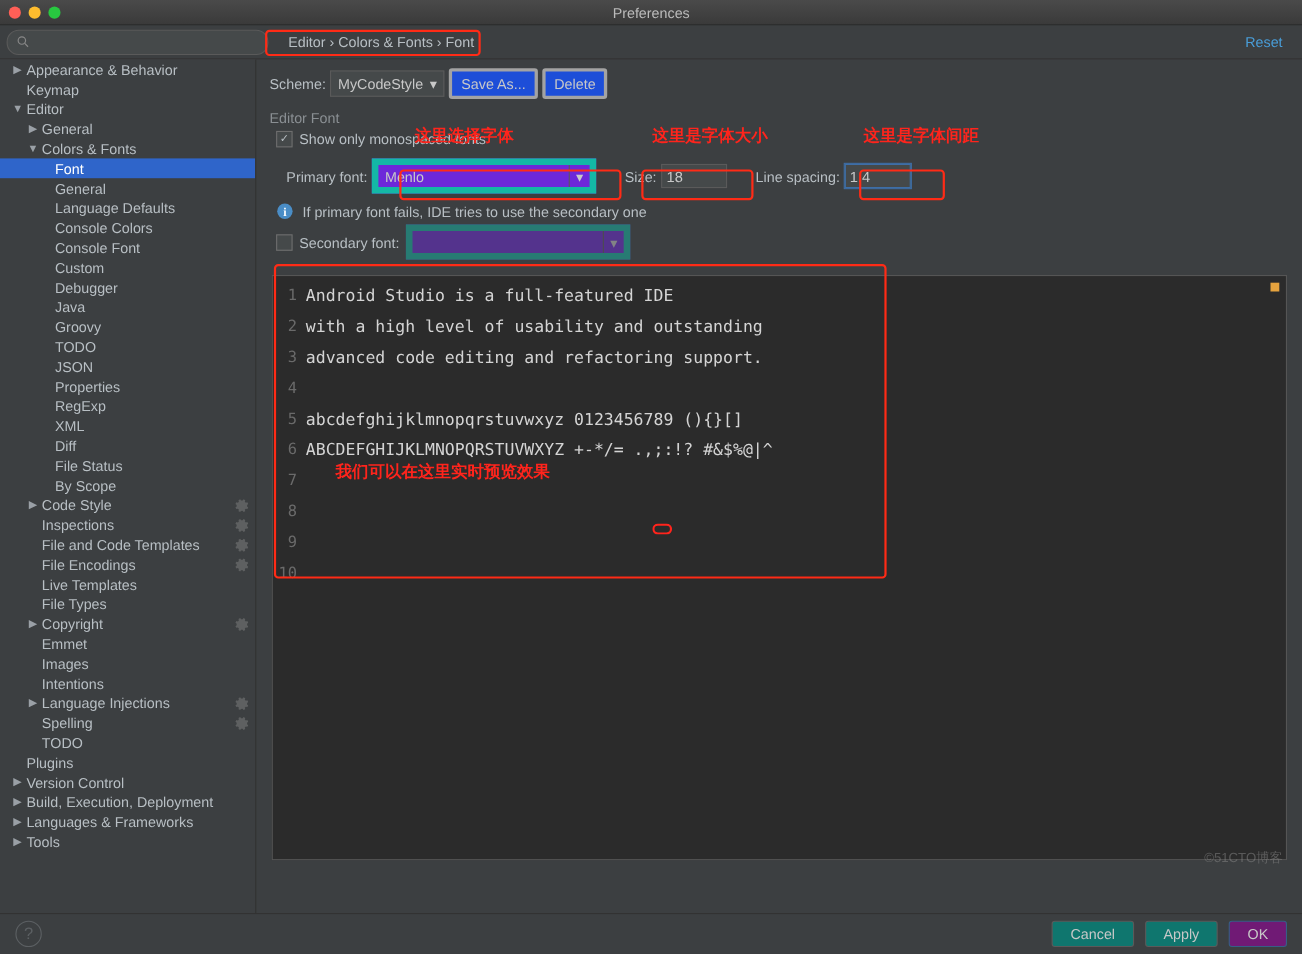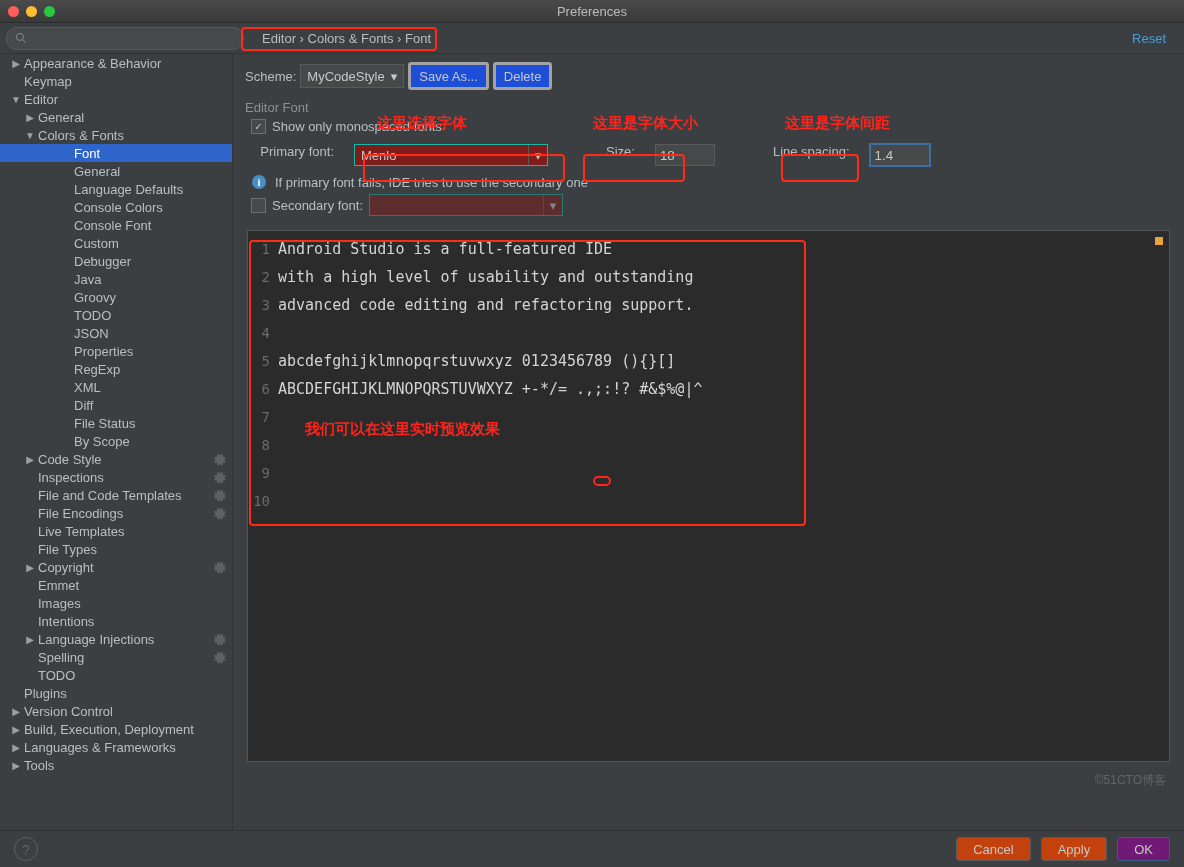--- a/index.html
+++ b/index.html
@@ -14,47 +14,47 @@
 .search input{flex:1;background:transparent;border:none;outline:none;color:#ccc;font-size:13px}
 .breadcrumb{margin-left:12px;color:#b8bfc4}
 .reset-link{margin-left:auto;margin-right:18px;color:#499dd8;cursor:pointer}
 .body{display:flex;height:779px}
 .sidebar{width:232px;background:#3c3f41;border-right:1px solid #323232;overflow-y:auto;overflow-x:hidden;font-size:13px}
 .tree .row{height:18px;display:flex;align-items:center;cursor:pointer;white-space:nowrap}
 .tree .row.sel{background:#2f65ca;color:#fff}
 .tree .row .arr{width:12px;text-align:center;color:#9aa0a6;font-size:10px}
 .tree .row .lbl{margin-left:2px}
 .gear{width:14px;height:14px;margin-left:auto;margin-right:6px;color:#5e6061}
-.d0{padding-left:10px}.d1{padding-left:24px}.d2{padding-left:60px}
+.d0{padding-left:10px}.d1{padding-left:24px}.d2{padding-left:36px}
 .main{flex:1;display:flex;flex-direction:column;position:relative}
 .scheme-row{display:flex;align-items:center;gap:4px;padding:8px 12px 2px}
 .combo{height:22px;background:#45494a;border:1px solid #5a5a5a;display:flex;align-items:center;padding:0 6px;color:#c8c8c8}
 .combo.small{width:90px}
 .btn{height:22px;padding:0 8px;background:#1d4ed8;border:3px solid #a3a3a3;color:#c8c8c8;display:inline-flex;align-items:center;cursor:pointer;border-radius:3px}
 .section{padding:4px 12px}
 .section-title{color:#8a8f93;margin:4px 0}
 .chkrow{display:flex;align-items:center;gap:6px;margin:4px 0 0 6px}
 .chk{width:13px;height:13px;background:#45494a;border:1px solid #6e6e6e;display:inline-flex;align-items:center;justify-content:center}
 .chk.on::after{content:"✓";color:#b8bfc4;font-size:10px;line-height:10px}
-.field-row{margin:10px 0 8px 14px;display:flex;align-items:flex-start;gap:20px}
+.field-row{margin:10px 0 8px 14px;display:flex;align-items:center;gap:4px}
 .lblr{color:#b8bfc4}
-.dd{height:20px;width:180px;background:#7f1d1d;border:1px solid #14b8a6;display:flex;align-items:center;padding:0 6px;position:relative;color:#c8c8c8}
+.dd{height:20px;width:180px;background:#6d28d9;border:6px solid #14b8a6;display:flex;align-items:center;padding:0 6px;position:relative;color:#c8c8c8}
 .dd .car{position:absolute;right:0;top:0;width:18px;height:100%;border-left:1px solid #5a5a5a;display:flex;align-items:center;justify-content:center}
 .numbox{height:20px;width:50px;background:#45494a;border:1px solid #5a5a5a;color:#c8c8c8;padding:0 4px;outline:none}
 .numbox.focus{border-color:#3e6ea6;box-shadow:0 0 0 1px #3e6ea6}
 .info-row{display:flex;align-items:center;gap:8px;margin:4px 0 4px 6px}
 .info-ico{width:16px;height:16px}
 .preview{margin:10px 14px;height:530px;background:#2b2b2b;border:1px solid #555;display:flex;font-family:Menlo,Consolas,monospace;font-size:15px;color:#d4d4d4;position:relative}
 .gut{width:22px;text-align:right;padding:4px 2px 0 0;color:#6a6a6a;line-height:28px;font-size:14px}
 .code{flex:1;padding:4px 6px;line-height:28px;white-space:pre}
  .red-box{position:absolute;border:2px solid #ff2b16;border-radius:4px;pointer-events:none}
 .red-txt{position:absolute;color:#ff241c;font-size:15px;font-weight:bold;pointer-events:none}
 .footer{position:absolute;bottom:0;left:0;right:0;height:36px;border-top:1px solid #323232;background:#3c3f41;display:flex;align-items:center;justify-content:flex-end;gap:10px;padding:0 14px}
 .help-ico{position:absolute;left:14px;width:22px;height:22px;border-radius:50%;border:1px solid #5c6063;color:#5c6063;display:flex;align-items:center;justify-content:center;font-size:15px}
-.fbtn{height:22px;padding:0 16px;background:#c2410c;border:1px solid #5a5a5a;color:#c8c8c8;border-radius:3px;display:inline-flex;align-items:center;cursor:pointer}
+.fbtn{height:22px;padding:0 16px;background:#0f766e;border:1px solid #5a5a5a;color:#c8c8c8;border-radius:3px;display:inline-flex;align-items:center;cursor:pointer}
 .fbtn.primary{background:#701a75;border-color:#365e86}
 .water{position:absolute;right:18px;bottom:44px;color:#888;font-size:12px;opacity:.5}
 </style>
 </head>
 <body>
 
 <div class="titlebar">
   <div class="tdots">
     <div class="tdot red"></div>
     <div class="tdot amb"></div>

